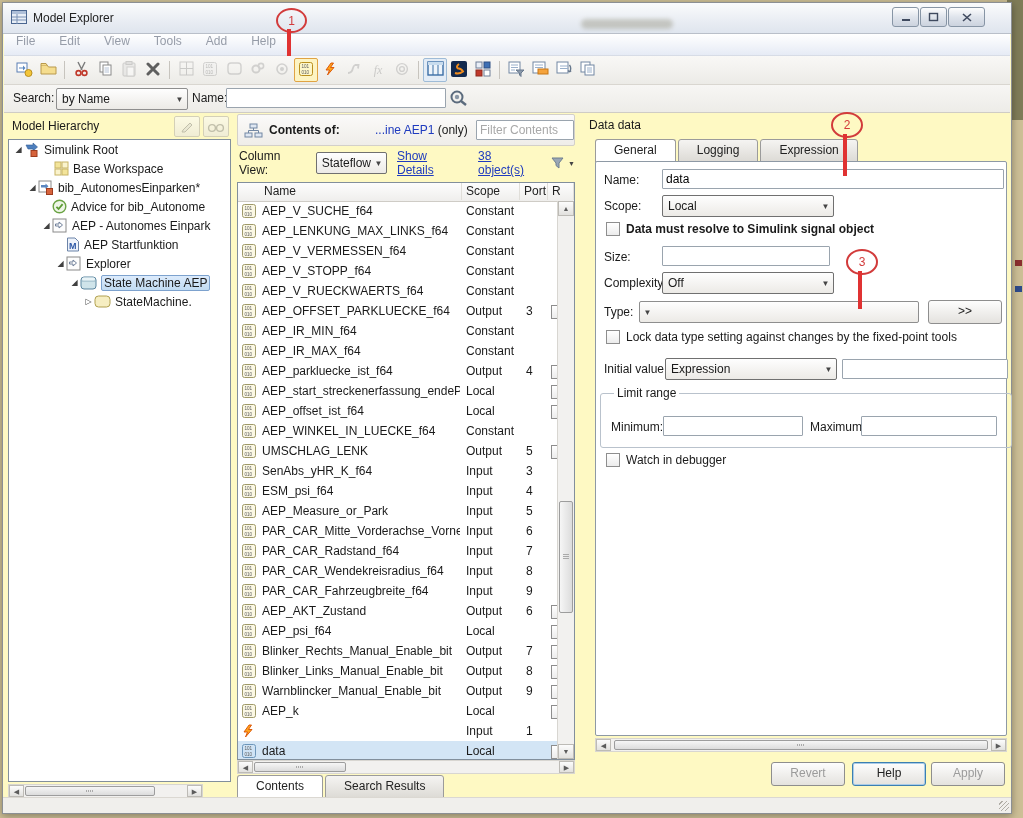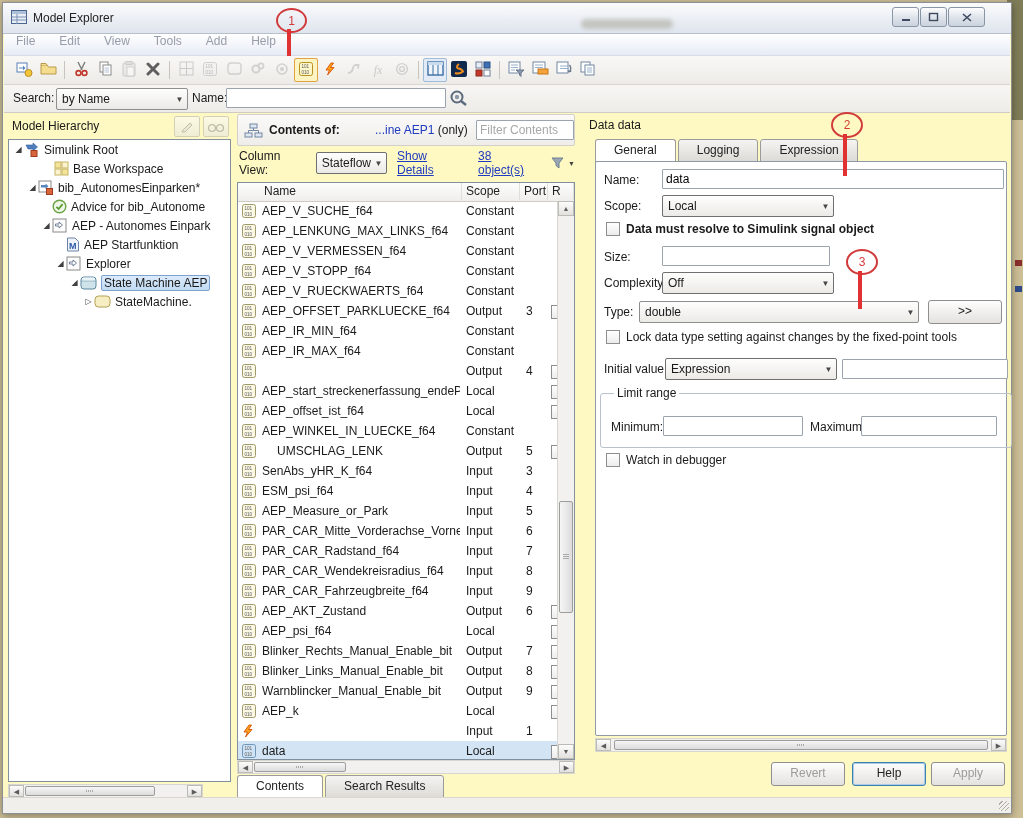--- a/index.html
+++ b/index.html
@@ -583,20 +583,21 @@
             <span class="t-cell" style="left: 24px; width: 198px;">AEP_IR_MAX_f64</span>
             <span class="t-cell" style="left: 228px; width: 54px;">Constant</span>
             <span class="t-cell" style="left: 288px; width: 22px;"></span>
           </div>
           <div class="t-row">
             <span class="t-icon"><svg width="14" height="14">
                 <rect x="0.5" y="0.5" width="13" height="13" rx="2" fill="#fbf8e4" stroke="#a09a6a"></rect>
                 <text x="2.4" y="6" font-size="4.6" fill="#5a5a5a">101</text>
                 <text x="2.4" y="11.6" font-size="4.6" fill="#5a5a5a">010</text>
               </svg></span>
+            <span class="t-cell" style="left: 24px; width: 198px;">AEP_parkluecke_ist_f64</span>
             <span class="t-cell" style="left: 228px; width: 54px;">Output</span>
             <span class="t-cell" style="left: 288px; width: 22px;">4</span>
             <span class="cb t-cb"></span>
           </div>
           <div class="t-row">
             <span class="t-icon"><svg width="14" height="14">
                 <rect x="0.5" y="0.5" width="13" height="13" rx="2" fill="#fbf8e4" stroke="#a09a6a"></rect>
                 <text x="2.4" y="6" font-size="4.6" fill="#5a5a5a">101</text>
                 <text x="2.4" y="11.6" font-size="4.6" fill="#5a5a5a">010</text>
               </svg></span>
@@ -625,21 +626,21 @@
             <span class="t-cell" style="left: 24px; width: 198px;">AEP_WINKEL_IN_LUECKE_f64</span>
             <span class="t-cell" style="left: 228px; width: 54px;">Constant</span>
             <span class="t-cell" style="left: 288px; width: 22px;"></span>
           </div>
           <div class="t-row">
             <span class="t-icon"><svg width="14" height="14">
                 <rect x="0.5" y="0.5" width="13" height="13" rx="2" fill="#fbf8e4" stroke="#a09a6a"></rect>
                 <text x="2.4" y="6" font-size="4.6" fill="#5a5a5a">101</text>
                 <text x="2.4" y="11.6" font-size="4.6" fill="#5a5a5a">010</text>
               </svg></span>
-            <span class="t-cell" style="left: 24px; width: 198px; margin-left: 15px;">UMSCHLAG_LENK</span>
+            <span class="t-cell" style="left: 24px; width: 198px;">UMSCHLAG_LENK</span>
             <span class="t-cell" style="left: 228px; width: 54px;">Output</span>
             <span class="t-cell" style="left: 288px; width: 22px;">5</span>
             <span class="cb t-cb"></span>
           </div>
           <div class="t-row">
             <span class="t-icon"><svg width="14" height="14">
                 <rect x="0.5" y="0.5" width="13" height="13" rx="2" fill="#fbf8e4" stroke="#a09a6a"></rect>
                 <text x="2.4" y="6" font-size="4.6" fill="#5a5a5a">101</text>
                 <text x="2.4" y="11.6" font-size="4.6" fill="#5a5a5a">010</text>
               </svg></span>
@@ -834,21 +835,20 @@
       </span>
       <span class="fld-label" style="left:8px;top:88px;">Size:</span>
       <input class="tinput" style="left: 66px; top: 84px; width: 160px;" value="">
       <span class="fld-label" style="left:8px;top:114px;">Complexity:</span>
       <span class="combo" style="left:66px;top:110px;width:170px;border-color:#707070;">
         <span class="txt">Off</span>
           <span class="arr">▼</span>
       </span>
       <span class="fld-label" style="left:8px;top:143px;">Type:</span>
       <span class="combo" style="left:43px;top:139px;width:278px;">
-        <span class="txt">double</span>
           <span class="arr">▼</span>
       </span>
       <span class="btn" style="left:332px;top:138px;">&gt;&gt;</span>
       <span class="chkrow" style="left:10px;top:168px;">
         <span class="cb"></span>
         <span>Lock data type setting against changes by the fixed-point tools</span>
       </span>
       <span class="fld-label" style="left:8px;top:200px;">Initial value:</span>
       <span class="combo" style="left:69px;top:196px;width:170px;border-color:#707070;">
         <span class="txt">Expression</span>

